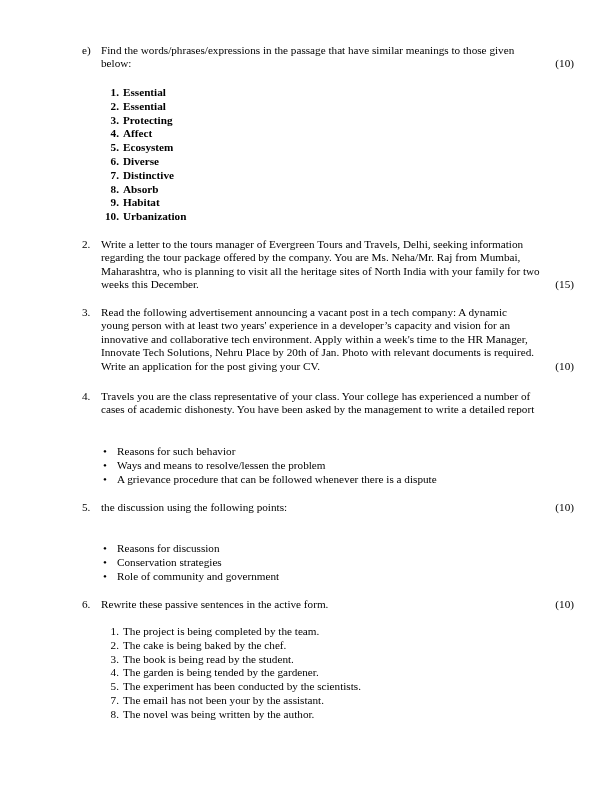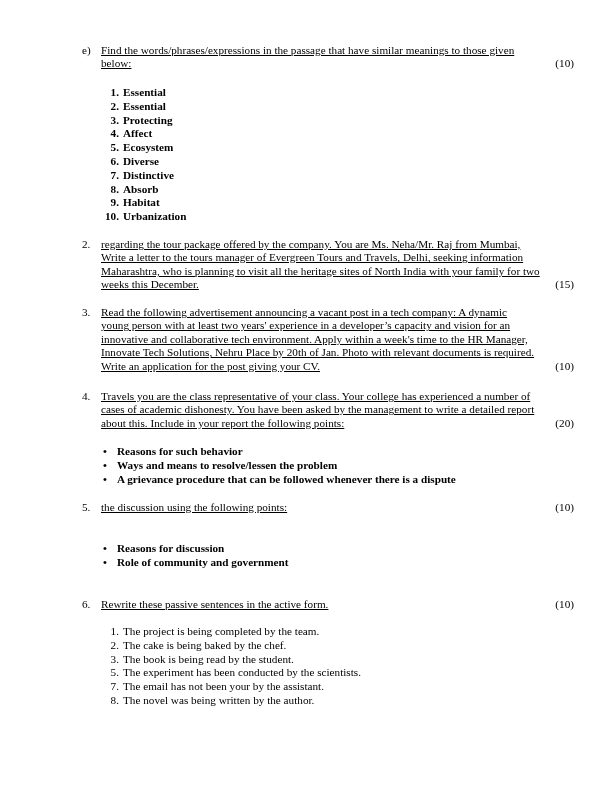--- a/index.html
+++ b/index.html
@@ -3,27 +3,27 @@
   <meta charset="utf-8">
   <style>
     html, body { margin: 0; padding: 0; background: #ffffff; }
     body {
       width: 612px; height: 792px; position: relative; overflow: hidden;
       font-family: "Liberation Serif", "DejaVu Serif", serif;
       font-size: 11.2px; line-height: 13.4px; color: #000;
     }
     .q { position: absolute; left: 82px; width: 492px; }
     .qnum { position: absolute; left: 0; top: 0; }
-    .qtext { margin-left: 19px; text-align: justify; text-decoration: underline; }
+    .qtext { margin-left: 19px; text-align: justify; }
     .marks { float: right; margin-left: 20px; }
     .line { display: block; }
     ol.num { position: absolute; left: 103px; margin: 0; padding: 0; list-style: none; }
     ol.num li { height: 13.8px; line-height: 13.8px; }
     ol.num li .n { display: inline-block; width: 16px; text-align: right; margin-right: 4px; }
-    ul.bul { position: absolute; left: 103px; margin: 0; padding: 0; list-style: none; font-weight: bold; }
+    ul.bul { position: absolute; left: 103px; margin: 0; padding: 0; list-style: none; }
     ul.bul li { height: 13.8px; line-height: 13.8px; }
     ul.bul li .b { display: inline-block; width: 14px; }
   </style>
 </head>
 <body>
 
 <div class="q" style="top:44px;">
   <span class="qnum">e)</span>
   <div class="qtext">
     <span class="line">Find the words/phrases/expressions in the passage that have similar meanings to those given</span>
@@ -39,22 +39,22 @@
   <li><span class="n">6.</span><span>Diverse</span></li>
   <li><span class="n">7.</span><span>Distinctive</span></li>
   <li><span class="n">8.</span><span>Absorb</span></li>
   <li><span class="n">9.</span><span>Habitat</span></li>
   <li><span class="n">10.</span><span>Urbanization</span></li>
 </ol>
 
 <div class="q" style="top:238px;">
   <span class="qnum">2.</span>
   <div class="qtext">
+    <span class="line">Write a letter to the tours manager of Evergreen Tours and Travels, Delhi, seeking information</span>
     <span class="line">regarding the tour package offered by the company. You are Ms. Neha/Mr. Raj from Mumbai,</span>
-    <span class="line">Write a letter to the tours manager of Evergreen Tours and Travels, Delhi, seeking information</span>
     <span class="line">Maharashtra, who is planning to visit all the heritage sites of North India with your family for two</span>
     <span class="line"><span>weeks this December.</span><span class="marks">(15)</span></span>
   </div>
 </div>
 
 <div class="q" style="top:306px;">
   <span class="qnum">3.</span>
   <div class="qtext">
     <span class="line">Read the following advertisement announcing a vacant post in a tech company: A dynamic</span>
     <span class="line">young person with at least two years' experience in a developer’s capacity and vision for an</span>
@@ -62,46 +62,47 @@
     <span class="line">Innovate Tech Solutions, Nehru Place by 20th of Jan. Photo with relevant documents is required.</span>
     <span class="line"><span>Write an application for the post giving your CV.</span><span class="marks">(10)</span></span>
   </div>
 </div>
 
 <div class="q" style="top:390px;">
   <span class="qnum">4.</span>
   <div class="qtext">
     <span class="line">Travels you are the class representative of your class. Your college has experienced a number of</span>
     <span class="line">cases of academic dishonesty. You have been asked by the management to write a detailed report</span>
-    <span class="line"><span>about this. Include in your report the following points:</span><span class="marks">(20)</span></span>
   </div>
 </div>
 <ul class="bul" style="top:445px;">
   <li><span class="b">•</span><span>Reasons for such behavior</span></li>
   <li><span class="b">•</span><span>Ways and means to resolve/lessen the problem</span></li>
   <li><span class="b">•</span><span>A grievance procedure that can be followed whenever there is a dispute</span></li>
 </ul>
 
 <div class="q" style="top:501px;">
   <span class="qnum">5.</span>
   <div class="qtext">
     <span class="line"><span>the discussion using the following points:</span><span class="marks">(10)</span></span>
   </div>
 </div>
 <ul class="bul" style="top:542px;">
   <li><span class="b">•</span><span>Reasons for discussion</span></li>
+  <li><span class="b">•</span><span>Conservation strategies</span></li>
   <li><span class="b">•</span><span>Role of community and government</span></li>
 </ul>
 
 <div class="q" style="top:598px;">
   <span class="qnum">6.</span>
   <div class="qtext">
     <span class="line"><span>Rewrite these passive sentences in the active form.</span><span class="marks">(10)</span></span>
   </div>
 </div>
 <ol class="num" style="top:625px;">
   <li><span class="n">1.</span><span>The project is being completed by the team.</span></li>
   <li><span class="n">2.</span><span>The cake is being baked by the chef.</span></li>
   <li><span class="n">3.</span><span>The book is being read by the student.</span></li>
+  <li><span class="n">4.</span><span>The garden is being tended by the gardener.</span></li>
   <li><span class="n">5.</span><span>The experiment has been conducted by the scientists.</span></li>
   <li><span class="n">7.</span><span>The email has not been your by the assistant.</span></li>
   <li><span class="n">8.</span><span>The novel was being written by the author.</span></li>
 </ol>
 
 </body></html>

